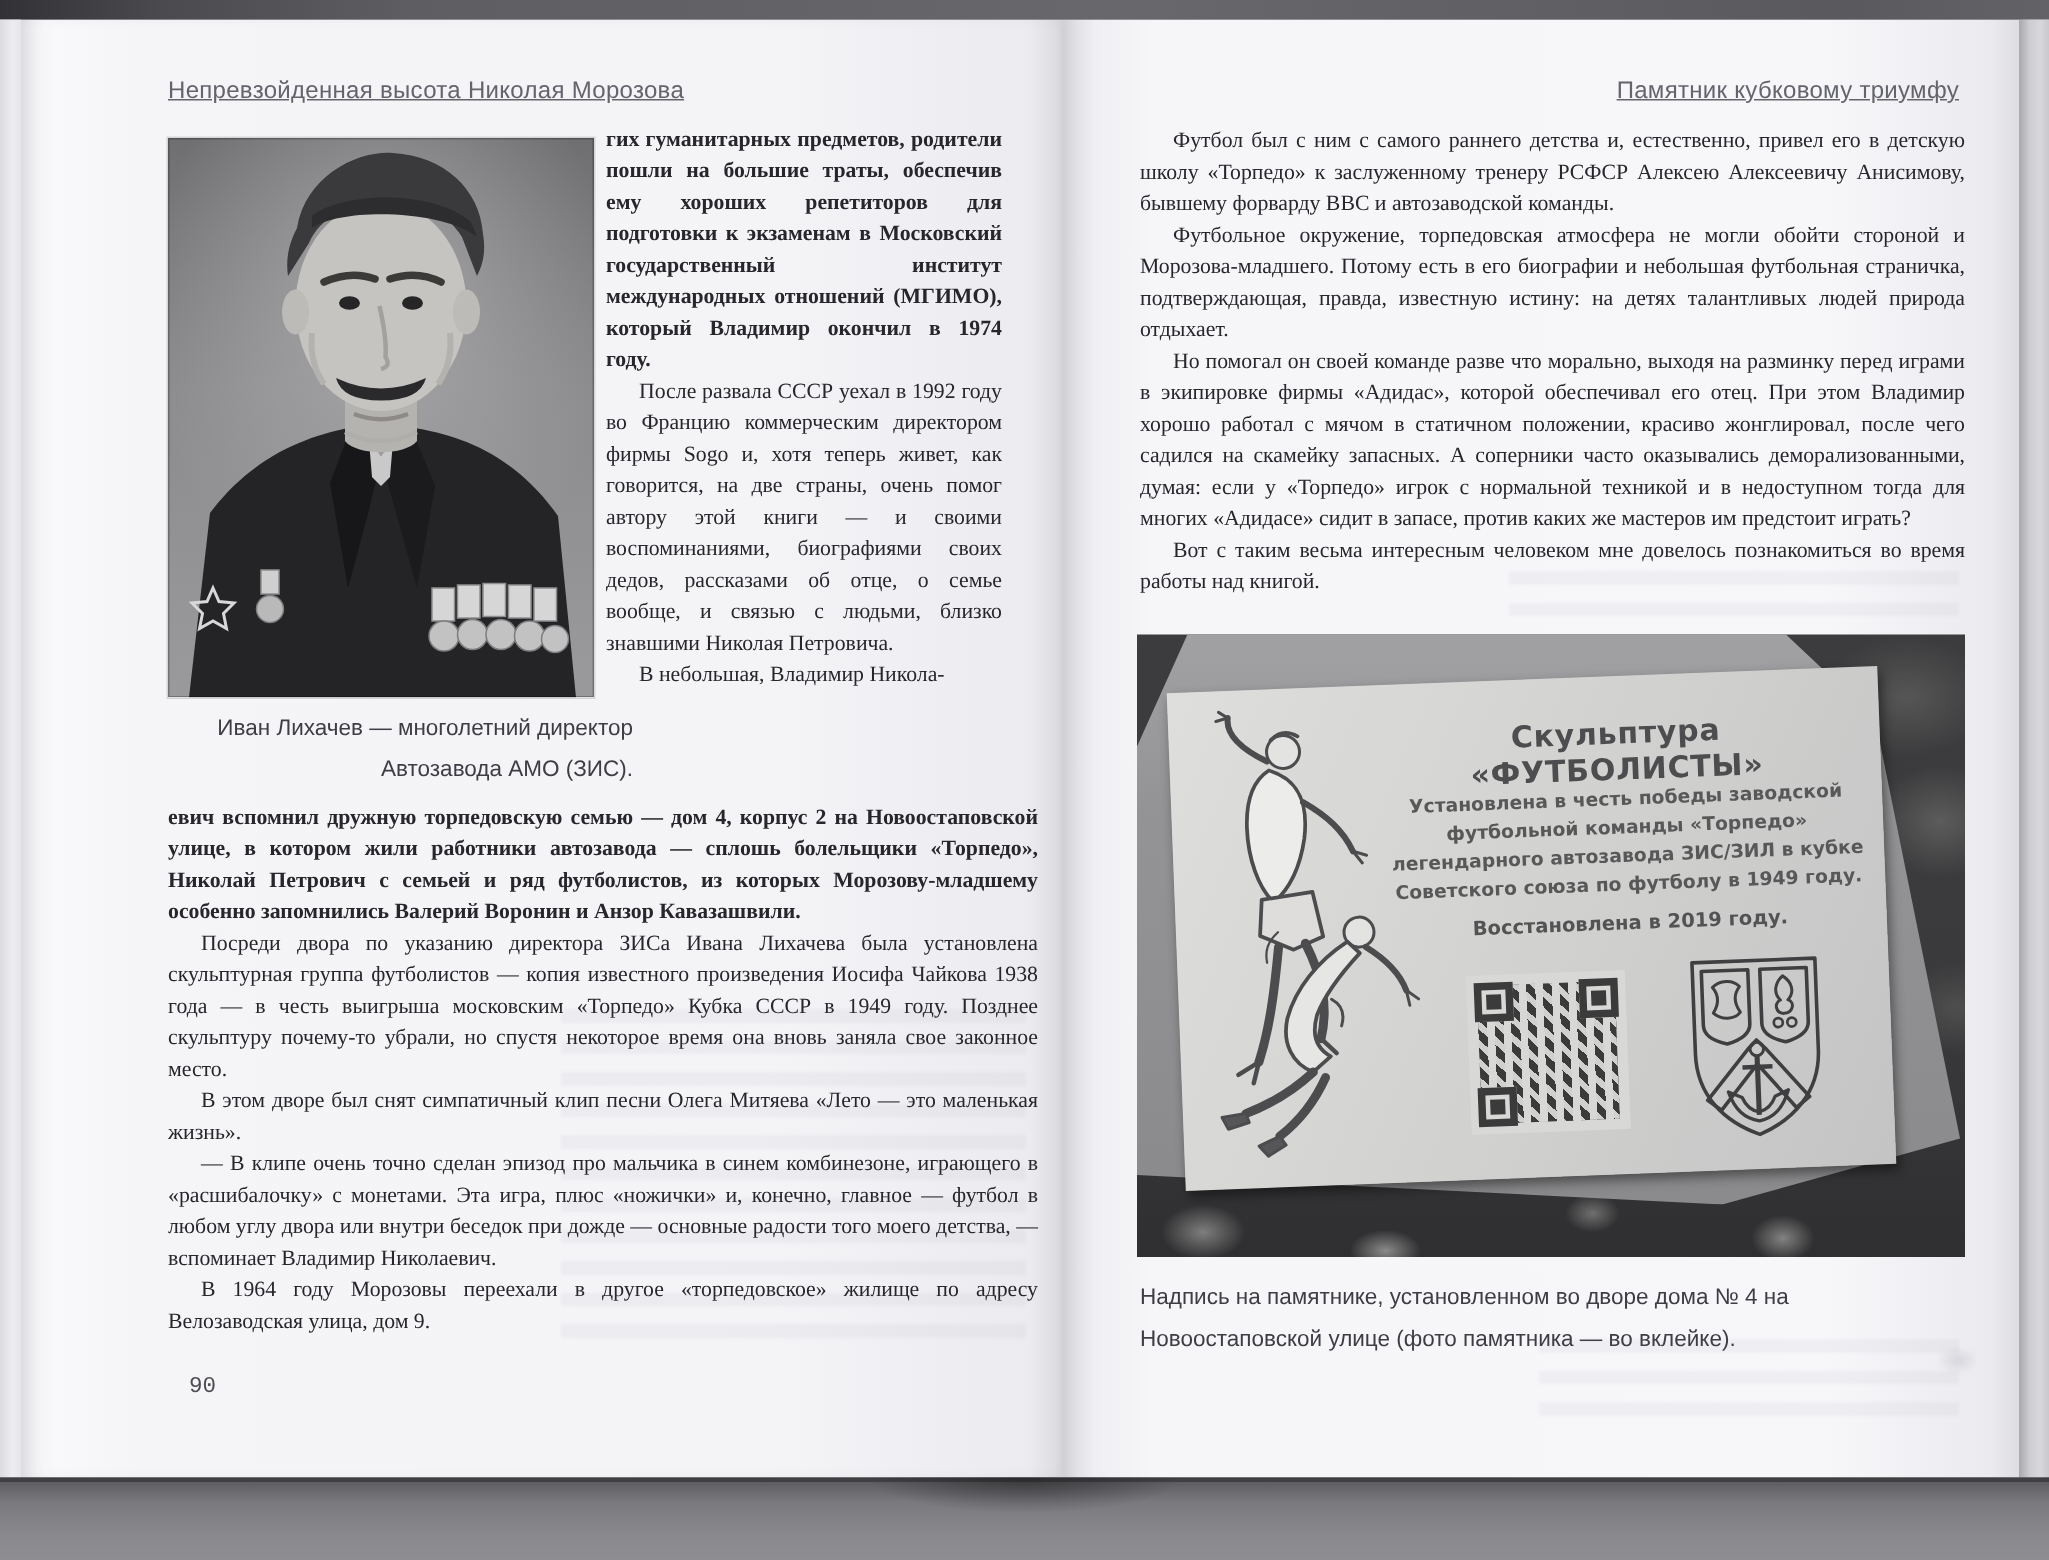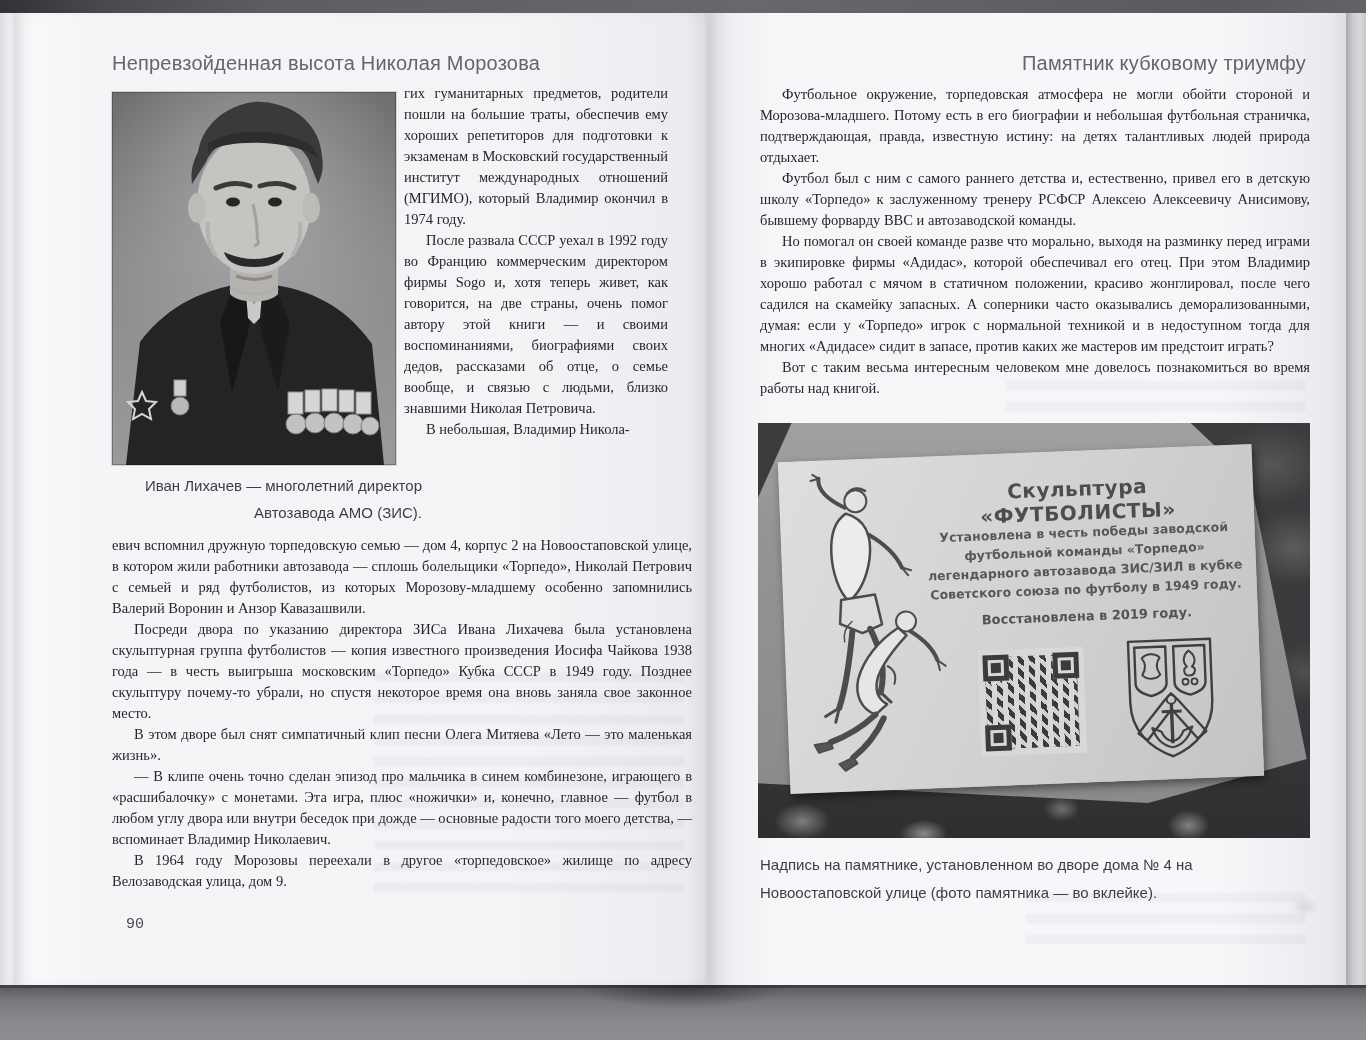--- a/index.html
+++ b/index.html
@@ -26,29 +26,29 @@
 
   
   .page{position:absolute;top:13px;height:972px;z-index:2;}
   .page-left{left:14px;width:692px;
     background:linear-gradient(90deg,#fafafc 0,#f5f5f8 12%,#f4f4f7 72%,#ebebef 100%);
     box-shadow:inset 14px 0 18px -12px rgba(60,60,70,.25);}
   .page-right{left:706px;width:640px;
     background:linear-gradient(90deg,#ebebef 0,#f6f6f9 10%,#f7f7fa 80%,#ebebef 97%,#dedee2 100%);}
 
   .running-head{position:absolute;font-family:"Liberation Sans",sans-serif;
-    font-size:20px;color:#64646c;letter-spacing:.2px;}
+    font-size:16px;color:#64646c;letter-spacing:.2px;text-decoration:underline;}
   .rh-left{left:98px;top:39px;}
   .rh-right{right:40px;top:39px;text-align:left;}
 
   
   .serif-text{font-family:"Liberation Serif",serif;font-size:14.5px;line-height:21px;
     color:#26262b;text-align:justify;}
   .serif-text p{margin:0;text-indent:22px;}
-  .serif-text p.no-indent{text-indent:0;}
+  .serif-text p.no-indent{text-indent:0;font-weight:bold;}
 
   .col-text{position:absolute;left:390px;top:70px;width:264px;}
   .full-text{position:absolute;left:98px;top:522px;width:580px;}
   .rp-text{position:absolute;left:54px;top:71px;width:550px;}
 
   .caption{position:absolute;font-family:"Liberation Sans",sans-serif;
     font-size:15px;line-height:27px;color:#3d3d44;}
   .cap-left{left:98px;top:459px;width:310px;text-align:right;}
   .cap-right{left:54px;top:838px;width:440px;line-height:28px;}
 
@@ -205,22 +205,22 @@
   </div>
 
   <div class="ghost g3" data-name="bleed-through-ghost"></div>
   <div class="page-number" data-name="page-number">90</div>
 </div>
 
 <div class="page page-right" data-name="right-page">
   <div class="running-head rh-right" data-name="running-head-right">Памятник кубковому триумфу</div>
 
   <div class="serif-text rp-text" data-name="body-text">
+    <p data-name="paragraph">Футбол был с ним с самого раннего детства и, естественно, привел его в детскую школу «Торпедо» к заслуженному тренеру РСФСР Алексею Алексеевичу Анисимову, бывшему форварду ВВС и автозаводской команды.</p>
     <p data-name="paragraph">Футбольное окружение, торпедовская атмосфера не могли обойти стороной и Морозова-младшего. Потому есть в его биографии и небольшая футбольная страничка, подтверждающая, правда, известную истину: на детях талантливых людей природа отдыхает.</p>
-    <p data-name="paragraph">Футбол был с ним с самого раннего детства и, естественно, привел его в детскую школу «Торпедо» к заслуженному тренеру РСФСР Алексею Алексеевичу Анисимову, бывшему форварду ВВС и автозаводской команды.</p>
     <p data-name="paragraph">Но помогал он своей команде разве что морально, выходя на разминку перед играми в экипировке фирмы «Адидас», которой обеспечивал его отец. При этом Владимир хорошо работал с мячом в статичном положении, красиво жонглировал, после чего садился на скамейку запасных. А соперники часто оказывались деморализованными, думая: если у «Торпедо» игрок с нормальной техникой и в недоступном тогда для многих «Адидасе» сидит в запасе, против каких же мастеров им предстоит играть?</p>
     <p data-name="paragraph">Вот с таким весьма интересным человеком мне довелось познакомиться во время работы над книгой.</p>
   </div>
 
   <div class="ghost g1" data-name="bleed-through-ghost"></div>
 
   <div class="photo" data-name="monument-photo">
     <div class="slab" data-name="stone-slab"></div>
 
     <div class="plaque" data-name="metal-plaque">

